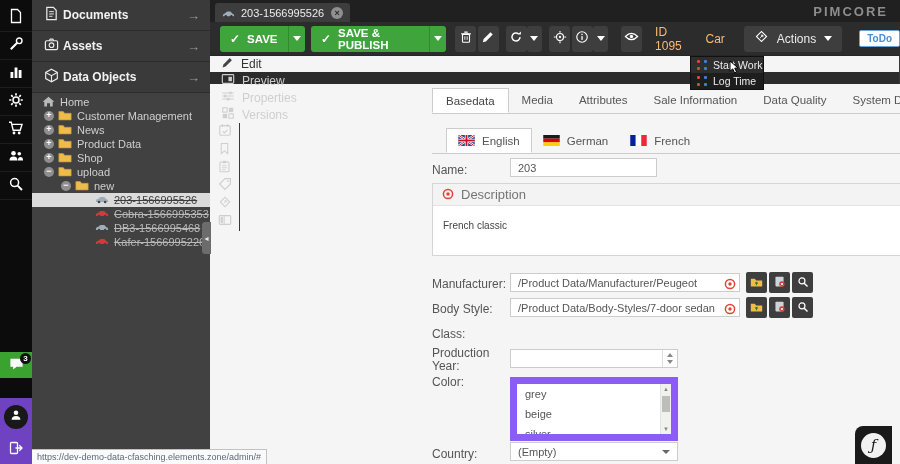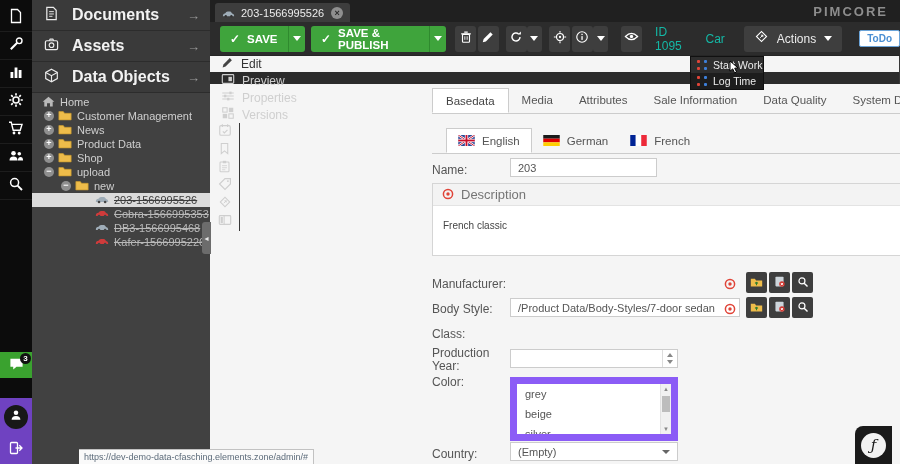--- a/index.html
+++ b/index.html
@@ -15,21 +15,21 @@
   .rail-chat{left:0;top:352px;width:32px;height:26px;background:#3aa22f;display:flex;align-items:center;justify-content:center;}
   .chat-badge{position:absolute;top:1px;right:1px;min-width:11px;height:11px;border-radius:6px;background:#111;color:#fff;font-size:8px;line-height:11px;text-align:center;font-weight:bold;}
   .rail-purple{left:0;top:398px;width:32px;height:86px;background:#6f42c1;overflow:hidden;}
   .avatar{position:absolute;top:7px;left:4px;width:24px;height:24px;border-radius:50%;background:#181818;display:flex;align-items:center;justify-content:center;}
   .logout{position:absolute;top:42px;left:8px;}
   .rail-logo{position:absolute;bottom:-9px;left:2px;color:#fff;font-weight:bold;font-size:19px;letter-spacing:1px;}
 
   
   .sidebar{left:32px;top:0;width:178px;height:464px;background:#414141;z-index:20;}
   .acc-header{height:31px;background:#3a3a3a;border-bottom:1px solid #2c2c2c;display:flex;align-items:center;padding:0 10px 0 12px;cursor:pointer;}
-  .acc-header .hlabel{color:#f2f2f2;font-weight:bold;font-size:16px;margin-left:13px;flex:1;}
+  .acc-header .hlabel{color:#f2f2f2;font-weight:bold;font-size:12px;margin-left:4px;flex:1;}
   .harrow::before{content:"→";color:#9a9a9a;font-size:13px;}
   .tree{position:absolute;top:93px;left:0;right:0;padding-top:2px;}
   .trow{height:14px;display:flex;align-items:center;font-size:11px;color:#cfcfcf;cursor:pointer;white-space:nowrap;}
   .trow .tlabel{margin-left:5px;}
   .struck .tlabel{text-decoration:line-through;color:#b9b9b9;}
   .selrow{background:#dbdbdb;}
   .selrow .tlabel{color:#3d3d3d;}
   .exp{width:10px;height:10px;border-radius:50%;background:#8f8f8f;color:#fff;font-size:9px;line-height:9px;text-align:center;font-weight:bold;margin-right:4px;flex:0 0 auto;}
   .exp-plus::before{content:"+";}
   .exp-minus::before{content:"−";}
@@ -49,21 +49,21 @@
   .tab-close::before{content:"×";}
   .brand{position:absolute;right:12px;top:4px;color:#8d8d8d;font-size:13px;font-weight:bold;letter-spacing:2px;}
 
   .toolbar1{left:0;top:22px;width:690px;height:34px;background:#2c2c2c;border-bottom:1px solid #262626;display:flex;align-items:center;padding-left:10px;}
   .btn-green{height:26px;background:#3fa43c;color:#fff;font-size:11.5px;font-weight:bold;display:flex;align-items:center;padding:0 10px;border-radius:3px 0 0 3px;cursor:pointer;}
   .btn-green .chk::before{content:"✓";font-weight:bold;margin-right:7px;font-size:12px;}
   .btn-green-caret{height:26px;width:20px;background:#3fa43c;border-left:1px solid #2f8a2e;border-radius:0 3px 3px 0;display:flex;align-items:center;justify-content:center;cursor:pointer;}
   .caret-dn{width:0;height:0;border-left:4px solid transparent;border-right:4px solid transparent;border-top:5px solid #fff;}
   .ibtn{height:26px;width:24px;background:#3e3e3e;border-radius:3px;display:flex;align-items:center;justify-content:center;cursor:pointer;}
   .ibtn-caret{width:18px;}
-  .tb-txt{color:#14b8a6;font-size:12px;}
+  .tb-txt{color:#fdba74;font-size:12px;}
   .btn-actions{height:26px;background:#3e3e3e;border-radius:3px;display:flex;align-items:center;padding:0 10px;cursor:pointer;}
   .btn-actions .alabel{color:#ececec;font-size:12px;margin:0 8px;}
   .todo-badge{background:#fff;border:1px solid #6aa3d8;color:#4a8fd3;font-size:10px;font-weight:bold;padding:2px 7px;border-radius:2px;}
 
   .toolbar2{left:0;top:56px;width:690px;height:28px;background:#2c2c2c;display:flex;align-items:stretch;flex-direction:column;}
   .vtab{display:flex;align-items:center;padding:0 11px;color:#cfcfcf;font-size:12px;border-right:1px solid #383838;cursor:pointer;}
   .vtab .vlabel{margin-left:7px;}
   .vtab-active{background:#f5f5f5;color:#333;}
   .icab{width:30px;display:flex;align-items:center;justify-content:center;border-right:1px solid #383838;cursor:pointer;}
 
@@ -103,21 +103,21 @@
   .sc-dn{width:0;height:0;border-left:3.5px solid transparent;border-right:3.5px solid transparent;border-top:4px solid #888;}
   .listbox{position:absolute;left:90px;top:293px;width:168px;height:64px;background:#fff;border:7px solid #8b5cf6;overflow:hidden;}
   .lopt{height:20px;line-height:20px;padding-left:8px;font-size:11px;color:#555;cursor:pointer;}
   .lb-scroll{position:absolute;right:0;top:0;bottom:0;width:11px;background:#f1f1f1;border-left:1px solid #e2e2e2;}
   .lb-thumb{position:absolute;left:1px;right:1px;top:12px;height:16px;background:#bdbdbd;}
   .lb-up{position:absolute;top:2px;left:2px;font-size:6px;color:#888;}
   .lb-up::before{content:"▲";}
   .lb-dn{position:absolute;bottom:2px;left:2px;font-size:6px;color:#888;}
   .lb-dn::before{content:"▼";}
 
-  .statusbar{left:32px;top:449px;height:15px;background:#fafafa;border:1px solid #c2c2c2;border-left:none;border-bottom:none;z-index:70;display:flex;align-items:center;padding:0 5px;margin-left:47px;}
+  .statusbar{left:32px;top:449px;height:15px;background:#fafafa;border:1px solid #c2c2c2;border-left:none;border-bottom:none;z-index:70;display:flex;align-items:center;padding:0 5px;}
   .statusbar .surl{font-size:9px;color:#5c6b7a;white-space:nowrap;}
   .fab{left:855px;top:426px;width:37px;height:38px;background:#1a1a1a;border-radius:8px 0 0 0;z-index:80;display:flex;align-items:center;justify-content:center;cursor:pointer;}
   .fab-circle{width:25px;height:25px;border-radius:50%;background:#f2f2f2;color:#1a1a1a;font-family:"DejaVu Serif",serif;font-style:italic;font-size:15px;line-height:25px;text-align:center;}
   .fab-circle::before{content:"ƒ";}
 </style>
 </head>
 <body>
 
 <div class="page">
 
@@ -540,20 +540,21 @@
           <span><svg width="12" height="12" viewBox="0 0 12 12">
                 <circle cx="6" cy="6" r="4.6" fill="none" stroke="#e04438" stroke-width="1.5"></circle>
                 <circle cx="6" cy="6" r="1.7" fill="#e04438"></circle>
               </svg></span>
           <span class="dhlabel">Description</span>
         </div>
         <div class="desc-body">French classic</div>
       </div>
 
       <span class="flabel" style="left:12px;top:193px;">Manufacturer:</span>
+      <div class="field" style="left:90px;top:189px;width:230px;height:19px;">/Product Data/Manufacturer/Peugeot</div>
       <span class="abs" style="left:304px;top:192px;"><svg width="12" height="12" viewBox="0 0 12 12">
             <circle cx="6" cy="6" r="4.6" fill="none" stroke="#e04438" stroke-width="1.5"></circle>
             <circle cx="6" cy="6" r="1.7" fill="#e04438"></circle>
           </svg></span>
       <div class="relbtn" style="left:326px;top:188px;">
           <span><svg width="13" height="11" viewBox="0 0 16 12">
               <path d="M1 1.5h5l1.5 2H15V11H1Z" fill="#eebc4a"></path>
               <path d="M8 9.5V5.5M8 5.5 6.3 7.2M8 5.5 9.7 7.2" stroke="#2f7d2d" stroke-width="1.3" fill="none"></path>
             </svg></span>
         </div>

